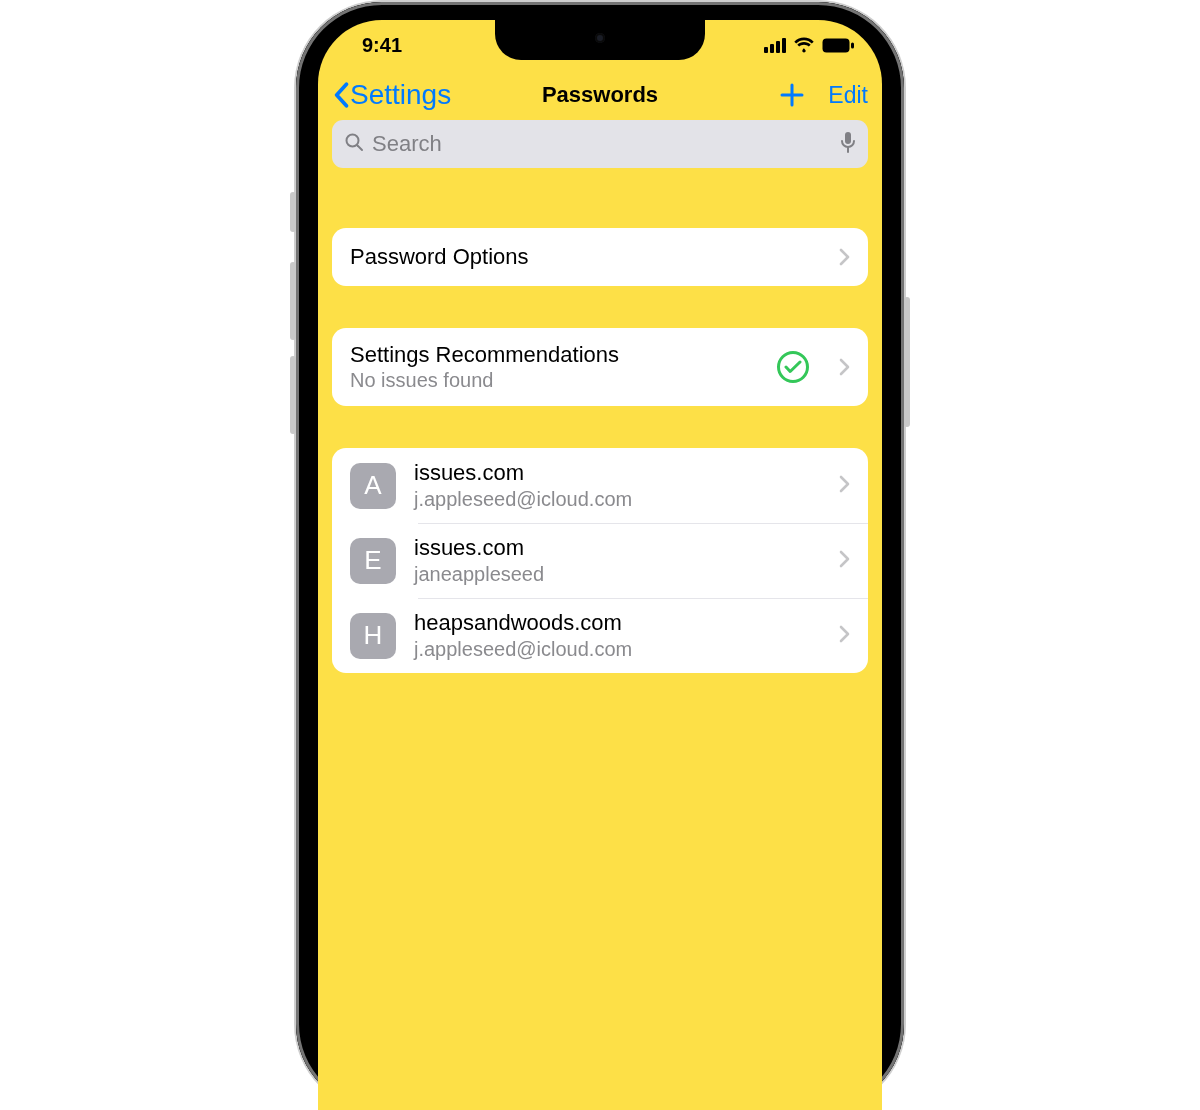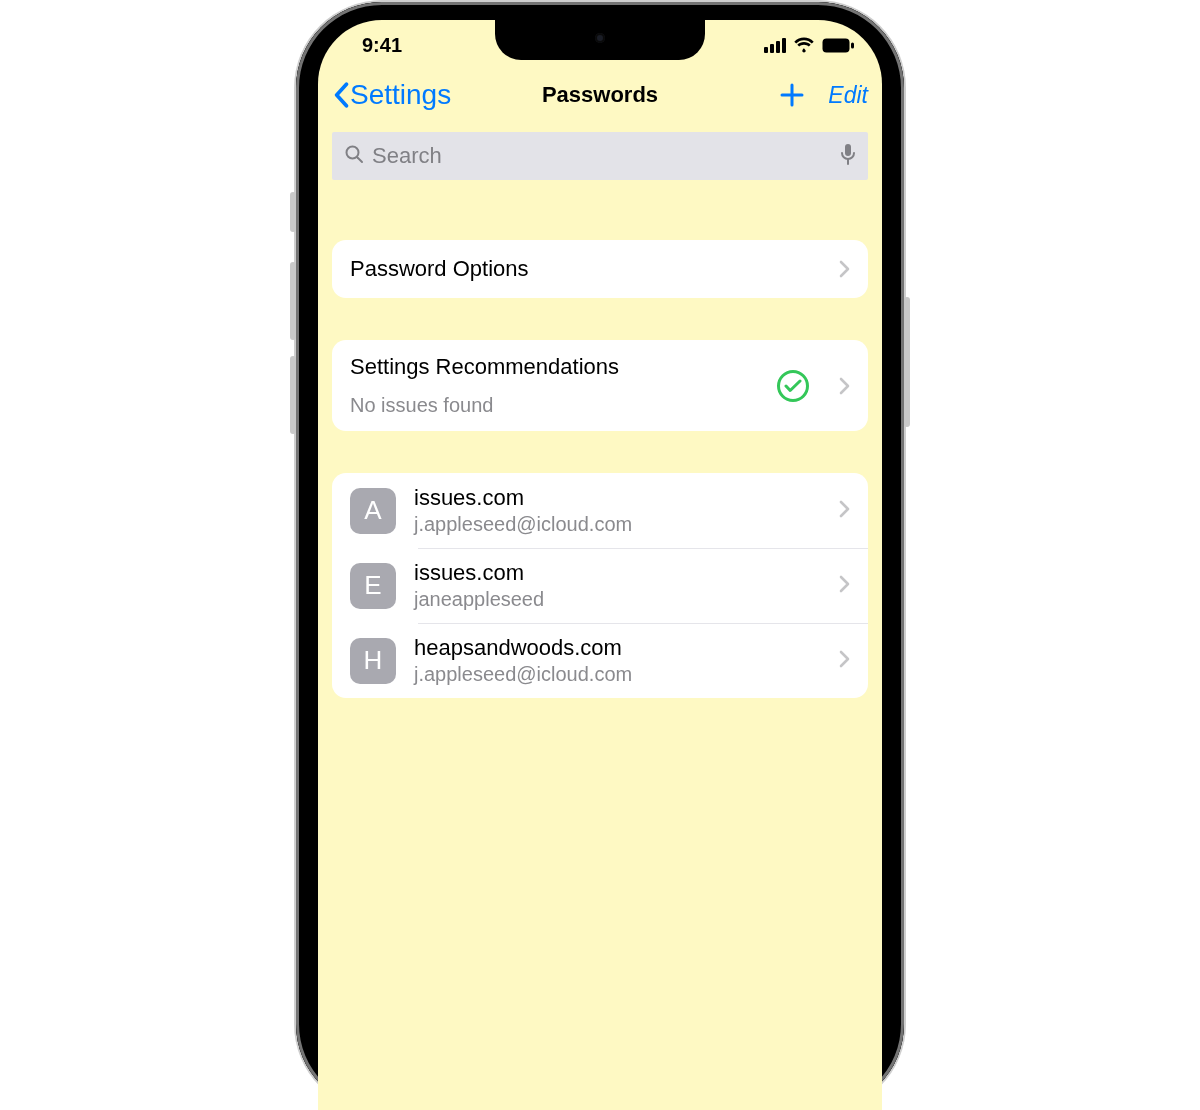--- a/index.html
+++ b/index.html
@@ -23,21 +23,21 @@
       background: #000;
       box-shadow:
         0 0 0 2px #cfcfcf,        
         inset 0 0 0 3px #747474,  
         inset 0 0 0 10px #000;
     }
     .screen {
       position: absolute;
       left: 22px; right: 22px; top: 18px; bottom: 0;
       border-radius: 64px 64px 0 0;
-      background: #fef9c3;
+      background: #fde047;
       overflow: hidden;
     }
     .notch {
       position: absolute;
       top: 0; left: 50%;
       transform: translateX(-50%);
       width: 210px; height: 40px;
       background: #000;
       border-radius: 0 0 26px 26px;
       z-index: 50;
@@ -107,30 +107,29 @@
       font-weight: 600;
       color: #000;
     }
     .nav-right {
       margin-left: auto;
       display: flex;
       align-items: center;
       gap: 22px;
       color: #007aff;
       font-size: 23px;
-      font-style: italic;
     }
     .nav-add svg { display:block; }
     .nav-edit { cursor: pointer; }
 
     
     .searchbar {
-      margin: 12px 14px 0;
+      margin: 0 14px 0;
       background: #e3e3e8;
-      border-radius: 2px;
+      border-radius: 11px;
       height: 48px;
       display: flex;
       align-items: center;
       padding: 0 12px;
       gap: 8px;
     }
     .searchbar input {
       flex: 1;
       border: none;
       background: transparent;
@@ -157,21 +156,21 @@
     .cell {
       display: flex;
       align-items: center;
       padding: 14px 18px;
       min-height: 58px;
       gap: 24px;
       cursor: pointer;
     }
     .cell .titlecol { flex: 1; }
     .cell .title { font-size: 22px; color: #000; }
-    .cell .subtitle { font-size: 20px; color: #8a8a8e; margin-top: 14px; }
+    .cell .subtitle { font-size: 20px; color: #8a8a8e; margin-top: 1px; }
     .cell .chev { color: #c5c5c7; }
     .cell .chev svg { display:block; }
 
     .security .titlecol .title { font-size: 22px; }
     .security .badge { margin-right: 6px; }
     .checkmark-badge {
       width: 32px; height: 32px;
       border: 3px solid #34c759;
       border-radius: 50%;
       display: flex; align-items: center; justify-content: center;

